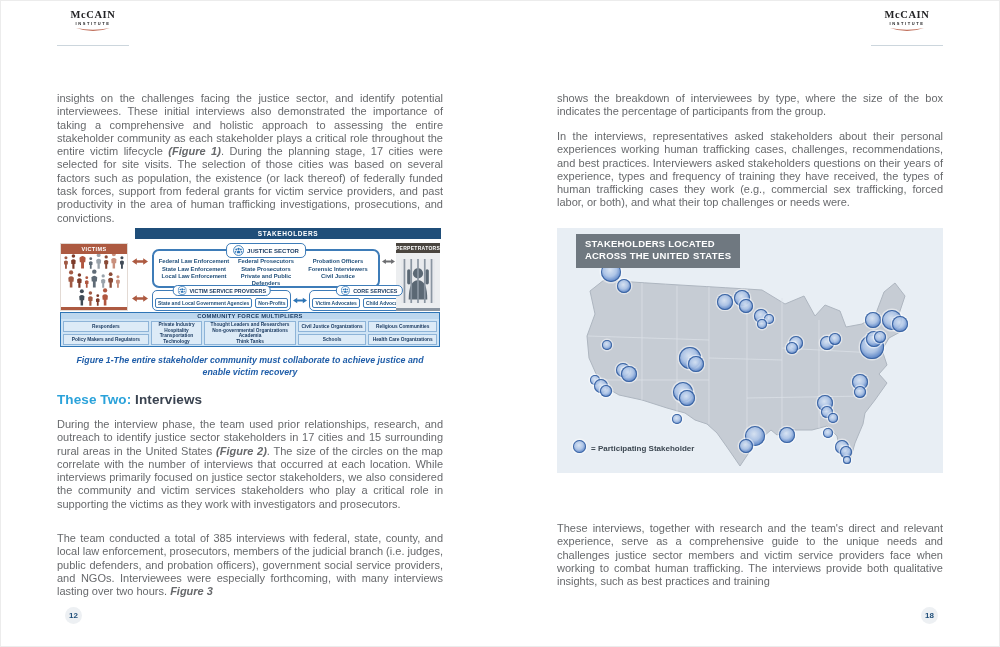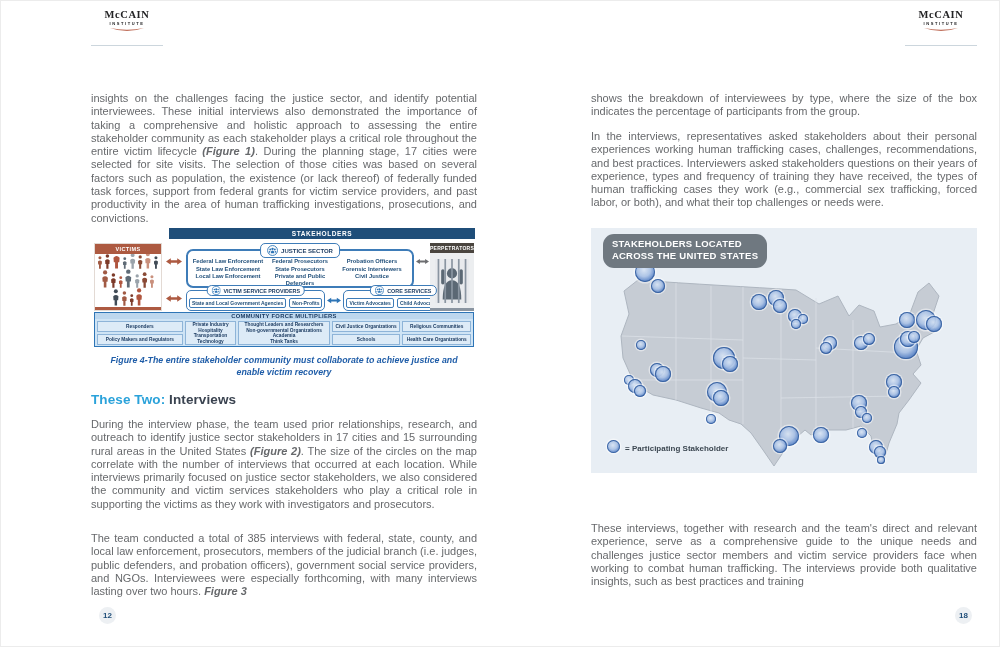--- a/index.html
+++ b/index.html
@@ -1,18 +1,18 @@
 <!DOCTYPE html>
 <html><head>
 <meta charset="utf-8">
 <style>
   html,body{margin:0;padding:0;background:#fff;}
   #canvas{position:relative;width:1000px;height:647px;background:#fff;overflow:hidden;
           font-family:"Liberation Sans",sans-serif;outline:1px solid #ececec;outline-offset:-1px;}
-  .page{position:absolute;top:0;width:386px;height:647px;margin-left:34px;}
+  .page{position:absolute;top:0;width:386px;height:647px;}
   #page-left{left:57px;} #page-right{left:557px;}
 
   
   .logo{position:absolute;top:10px;width:72px;text-align:center;line-height:1;}
   .logo.l{left:0;} .logo.r{right:0;}
   .logo-m{font-family:"Liberation Serif",serif;font-weight:bold;font-size:10.5px;letter-spacing:.6px;color:#232325;}
   .logo-s{font-size:4px;letter-spacing:1.6px;color:#232325;font-weight:bold;margin-top:1px;}
   .logo-swoosh{display:block;margin:1px auto 0;}
   .logo-line{position:absolute;top:45px;width:72px;border-top:1px solid #ccd6dd;}
   .logo-line.l{left:0;} .logo-line.r{right:0;}
@@ -70,22 +70,22 @@
             white-space:pre-line;padding:0 1px;}
   .arrow{position:absolute;width:16px;height:9px;}
   .arrow svg,.arrow-inline svg{display:block;width:100%;height:100%;}
   .arrow-inline{width:14px;height:9px;align-self:center;flex:0 0 auto;}
   .fill-red path{fill:#ad5a41;} .fill-gray path{fill:#6d6e71;} .fill-blue path{fill:#2e75b6;}
   .grp-icon{width:11px;height:11px;flex:0 0 auto;}
 
   
   .map{position:absolute;left:0;top:228px;width:386px;height:245px;background:#e8eef4;overflow:hidden;}
   .us-svg{position:absolute;left:0;top:0;}
-  .map-hdr{position:absolute;left:12px;top:6px;background:#6f7880;color:#fff;padding:4px 9px 5px;
-           font-size:9.5px;font-weight:bold;line-height:1.3;letter-spacing:.2px;border-radius:11px;}
+  .map-hdr{position:absolute;left:19px;top:6px;background:#6f7880;color:#fff;padding:4px 9px 5px;
+           font-size:9.5px;font-weight:bold;line-height:1.3;letter-spacing:.2px;}
   .us-strong{font-weight:800;letter-spacing:.4px;}
   .map-circle{position:absolute;border-radius:50%;transform:translate(-50%,-50%);
       background:radial-gradient(circle at 45% 40%, #d8e4f4 0%, #aac2e6 40%, #5b85c8 68%, #2f5b9e 100%);
       box-shadow:0 0 0 1.5px rgba(255,255,255,.5), inset 0 0 0 1px #2f5b9e;opacity:.92;}
   .legend{position:absolute;left:16px;bottom:20px;display:flex;align-items:flex-end;gap:5px;
           font-size:8px;font-weight:bold;color:#3d4852;}
   .legend .map-circle{position:static;transform:none;width:13px;height:13px;}
 </style>
 </head>
 <body>
@@ -329,21 +329,21 @@
               <div class="cfm-cell">Schools</div>
             </div>
             <div class="cfm-col" style="flex: 1.2 1 0%;">
               <div class="cfm-cell">Religious Communities</div>
               <div class="cfm-cell">Health Care Organizations</div>
             </div>
           </div>
       </div>
     </div>
 
-    <div class="fig-cap" style="top:355px;left:6px;width:374px">Figure 4-The entire stakeholder community must collaborate to achieve justice and enable victim recovery</div>
+    <div class="fig-cap" style="top:355px;left:6px;width:374px">Figure 1-The entire stakeholder community must collaborate to achieve justice and enable victim recovery</div>
 
     <div class="h2">
       <span class="accent">These Two:</span><span class="rest"> Interviews</span>
     </div>
 
     <div class="para" style="top:418px"><span>During the interview phase, the team used prior relationships, research, and outreach to identify justice sector stakeholders in 17 cities and 15 surrounding rural areas in the United States </span><span class="fig-ref">(Figure 2)</span><span>. The size of the circles on the map correlate with the number of interviews that occurred at each location.  While interviews primarily focused on justice sector stakeholders, we also considered the community and victim services stakeholders who play a critical role in supporting the victims as they work with investigators and prosecutors.</span></div>
     <div class="para" style="top:532px"><span>The team conducted a total of 385 interviews with federal, state, county, and local law enforcement, prosecutors, members of the judicial branch (i.e. judges, public defenders, and probation officers), government social service providers, and NGOs. Interviewees were especially forthcoming, with many interviews lasting  over two hours. </span><span class="fig-ref">Figure  3</span></div>
 
     <div class="pnum l">12</div>
   </div>

